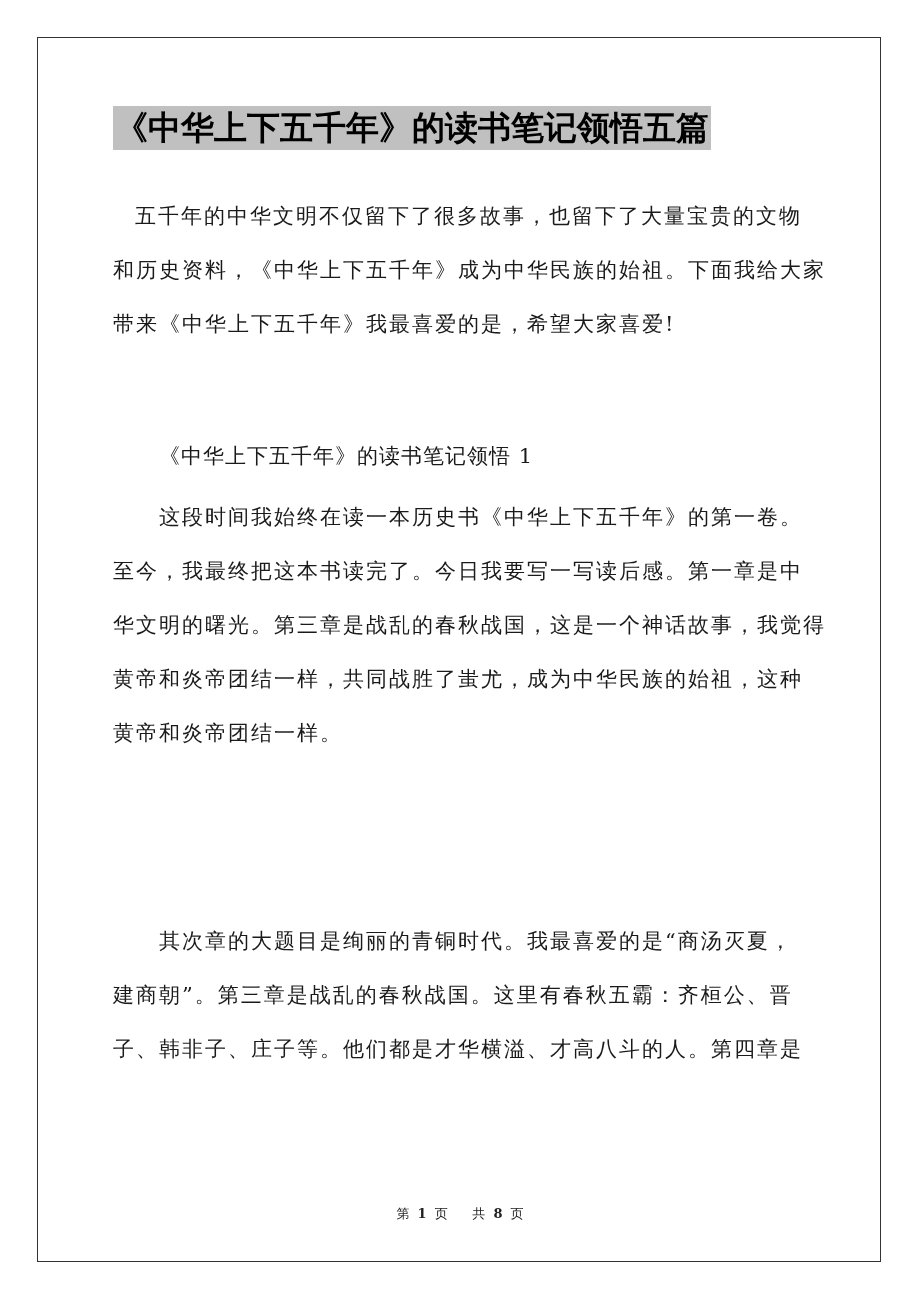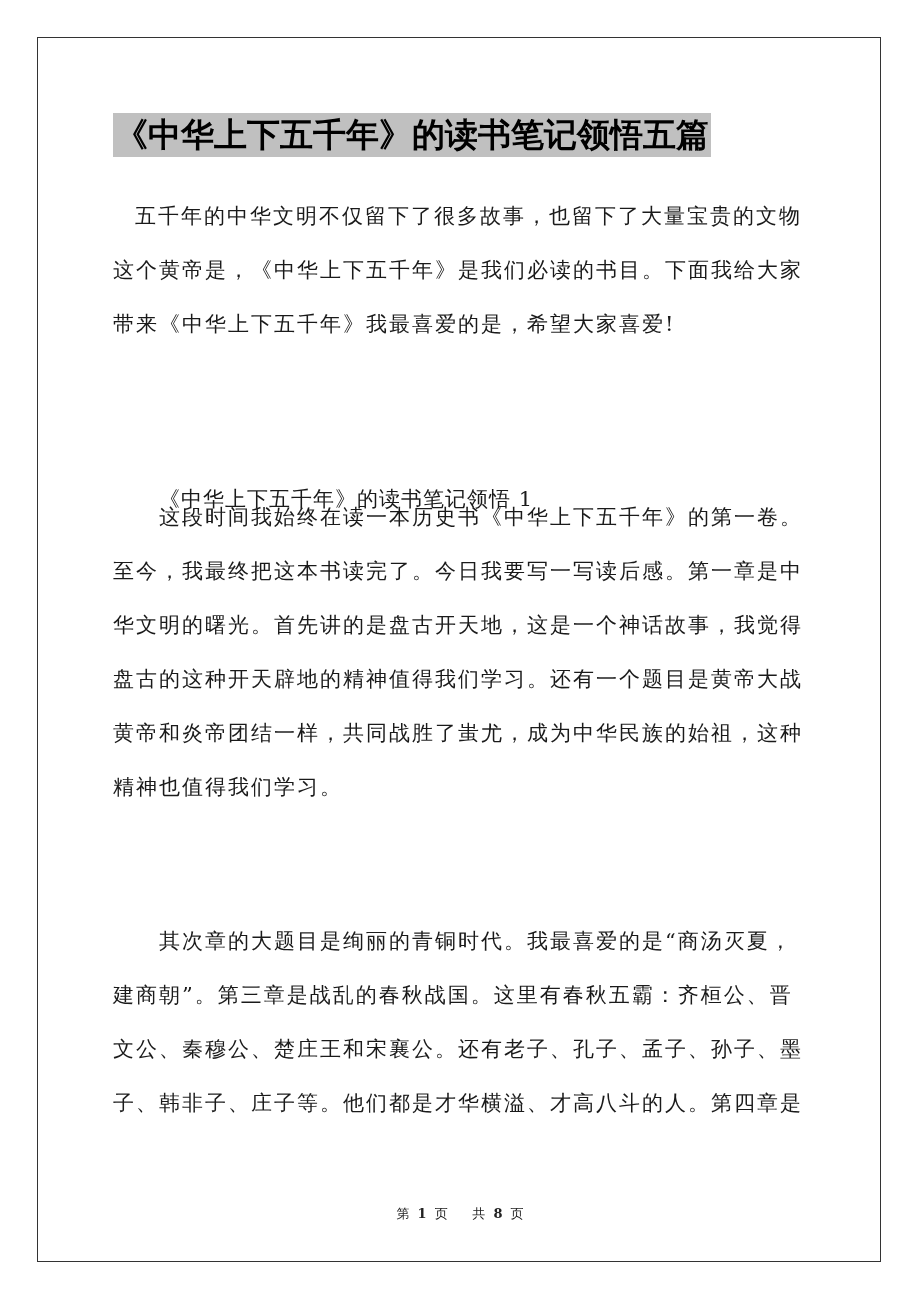--- a/index.html
+++ b/index.html
@@ -20,21 +20,21 @@
       left: 37px;
       top: 37px;
       width: 844px;
       height: 1225px;
       border: 1.5px solid #333333;
       box-sizing: border-box;
     }
     .title-wrap {
       position: absolute;
       left: 0;
-      top: 113px;
+      top: 106px;
       width: 824px;
       text-align: center;
     }
     .title {
       display: inline-block;
       background: #c0c0c0;
       font-family: "DejaVu Sans", "Liberation Sans", sans-serif;
       font-weight: bold;
       font-size: 33px;
       line-height: 44px;
@@ -62,21 +62,20 @@
     .indent-large { padding-left: 46px; }
     .section-heading {
       position: absolute;
       left: 159px;
       top: 436px;
       font-size: 21px;
       line-height: 40px;
       letter-spacing: 1px;
       color: #1a1a1a;
       white-space: nowrap;
-      margin-top: 43px;
     }
     .footer {
       position: absolute;
       left: 0;
       top: 1205px;
       width: 920px;
       text-align: center;
       font-size: 13px;
       color: #222222;
       white-space: nowrap;
@@ -88,39 +87,37 @@
 <body>
 
 <div class="page-frame"></div>
 
 <div class="title-wrap">
   <span class="title">《中华上下五千年》的读书笔记领悟五篇</span>
 </div>
 
 <div class="body-text" style="top:189px;">
   <span class="line indent-small">五千年的中华文明不仅留下了很多故事，也留下了大量宝贵的文物</span>
-  <span class="line">这个黄帝是，《中华上下五千年》是我们必读的书目。下面我给大家</span>
+  <span class="line">和历史资料，《中华上下五千年》成为中华民族的始祖。下面我给大家</span>
   <span class="line">带来《中华上下五千年》我最喜爱的是，希望大家喜爱!</span>
 </div>
 
 <div class="section-heading">《中华上下五千年》的读书笔记领悟 1</div>
 
 <div class="body-text" style="top:490px;">
   <span class="line indent-large">这段时间我始终在读一本历史书《中华上下五千年》的第一卷。</span>
   <span class="line">至今，我最终把这本书读完了。今日我要写一写读后感。第一章是中</span>
-  <span class="line">华文明的曙光。首先讲的是盘古开天地，这是一个神话故事，我觉得</span>
-  <span class="line">盘古的这种开天辟地的精神值得我们学习。还有一个题目是黄帝大战</span>
+  <span class="line">华文明的曙光。第三章是战乱的春秋战国，这是一个神话故事，我觉得</span>
   <span class="line">黄帝和炎帝团结一样，共同战胜了蚩尤，成为中华民族的始祖，这种</span>
-  <span class="line">精神也值得我们学习。</span>
+  <span class="line">黄帝和炎帝团结一样。</span>
 </div>
 
 <div class="body-text" style="top:914px;">
   <span class="line indent-large">其次章的大题目是绚丽的青铜时代。我最喜爱的是“商汤灭夏，</span>
   <span class="line">建商朝”。第三章是战乱的春秋战国。这里有春秋五霸：齐桓公、晋</span>
-  <span class="line">文公、秦穆公、楚庄王和宋襄公。还有老子、孔子、孟子、孙子、墨</span>
   <span class="line">子、韩非子、庄子等。他们都是才华横溢、才高八斗的人。第四章是</span>
 </div>
 
 <div class="footer">
   <span><span>第</span> <span class="num">1</span> <span>页</span></span>
   &nbsp;&nbsp;
   <span><span>共</span> <span class="num">8</span> <span>页</span></span>
 </div>
 
 </body></html>

